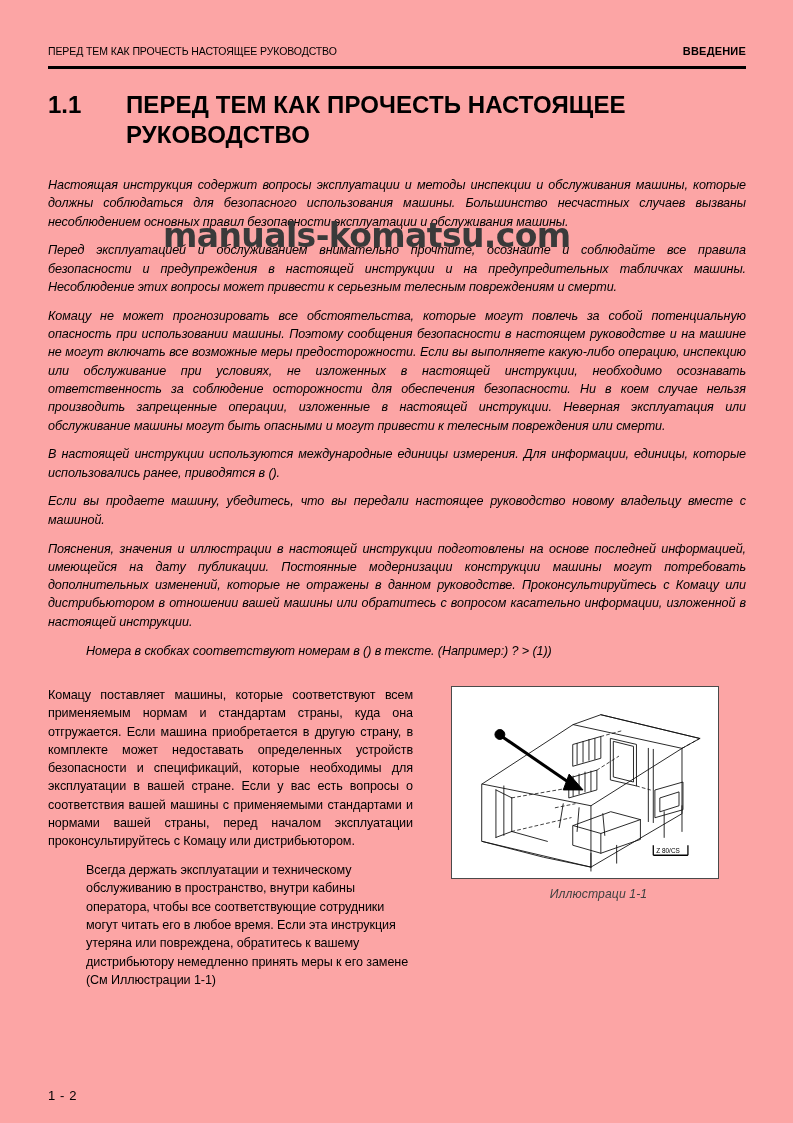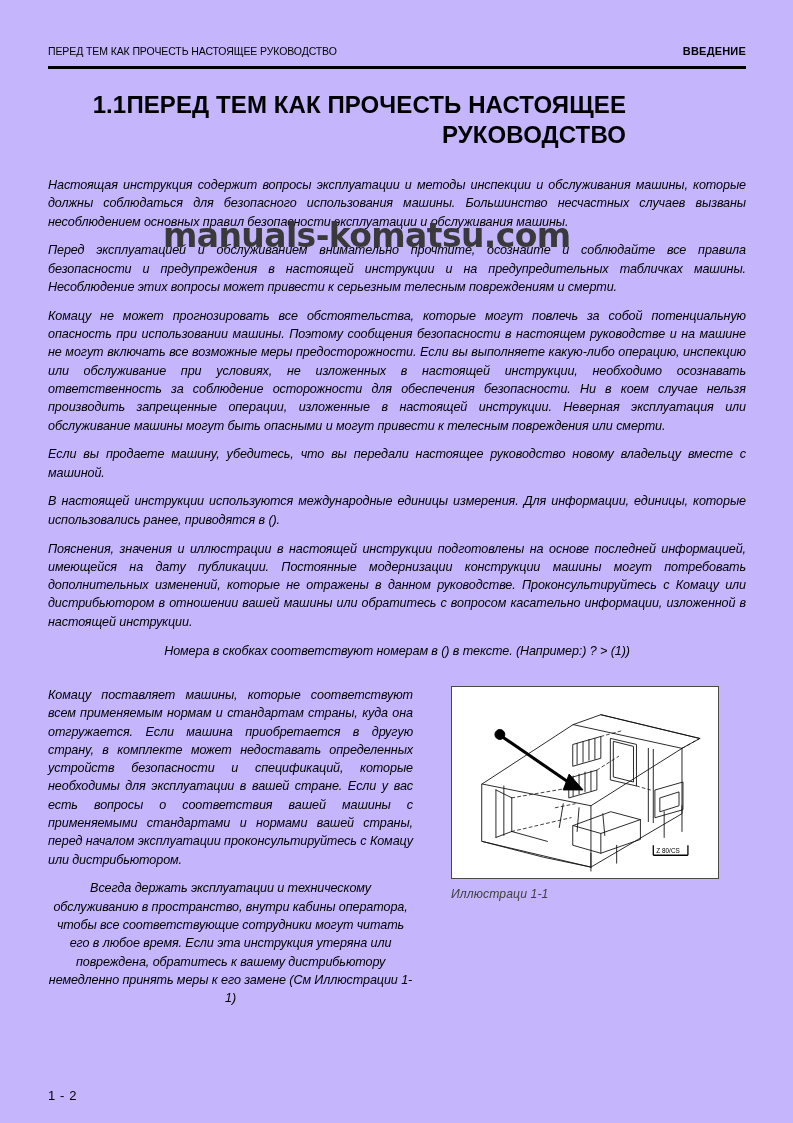--- a/index.html
+++ b/index.html
@@ -9,21 +9,21 @@
   }
   body {
     font-family: "Liberation Sans", sans-serif;
     color: #000000;
   }
   #page {
     position: relative;
     width: 793px;
     height: 1123px;
     overflow: hidden;
-    background: #c4b5fd;
+    background: #fca5a5;
   }
 
   
   #header {
     position: absolute;
     left: 48px;
     top: 45px;
     width: 698px;
     display: flex;
     align-items: baseline;
@@ -52,21 +52,20 @@
   }
 
   
   #section-title {
     position: absolute;
     left: 48px;
     top: 90px;
     width: 700px;
     display: flex;
     align-items: flex-start;
-    text-align: right;
   }
   #section-number {
     font-size: 24px;
     font-weight: bold;
     letter-spacing: 0px;
     width: 78px;
     flex: 0 0 78px;
     line-height: 30px;
   }
   #section-heading {
@@ -87,21 +86,22 @@
   }
   .para {
     font-size: 12.6px;
     line-height: 18.3px;
     text-align: justify;
     margin: 0 0 10.5px 0;
     letter-spacing: -0.1px;
     color: #000;
   }
   .para.last-no-justify {
-    text-align: center;
+    text-align: left;
+    margin-left: 38px;
   }
 
   
   #watermark {
     position: absolute;
     left: 163px;
     top: 216px;
     font-size: 33px;
     line-height: 40px;
     color: #3a3a3a;
@@ -116,29 +116,29 @@
     position: absolute;
     left: 48px;
     top: 686px;
     width: 698px;
     display: flex;
     align-items: flex-start;
   }
   #lower-text {
     width: 365px;
     flex: 0 0 365px;
-    font-style: italic;
   }
   #lower-text .para {
     font-size: 12.6px;
     line-height: 18.3px;
   }
   #figure-col {
     flex: 1 1 auto;
     margin-left: 38px;
+    text-align: center;
   }
   #figure-box {
     position: relative;
     width: 268px;
     height: 193px;
     border: 1px solid #4a4a4a;
     background: #ffffff;
     box-sizing: border-box;
     overflow: hidden;
   }
@@ -179,22 +179,22 @@
 
   <div id="section-title">
     <div id="section-number">1.1</div>
     <div id="section-heading">ПЕРЕД ТЕМ КАК ПРОЧЕСТЬ НАСТОЯЩЕЕ РУКОВОДСТВО</div>
   </div>
 
   <div id="body-copy">
     <p class="para">Настоящая инструкция содержит вопросы эксплуатации и методы инспекции и обслуживания машины, которые должны соблюдаться для безопасного использования машины. Большинство несчастных случаев вызваны несоблюдением основных правил безопасности эксплуатации и обслуживания машины.</p>
     <p class="para">Перед эксплуатацией и обслуживанием внимательно прочтите, осознайте и соблюдайте все правила безопасности и предупреждения в настоящей инструкции и на предупредительных табличках машины. Несоблюдение этих вопросы может привести к серьезным телесным повреждениям и смерти.</p>
     <p class="para">Комацу не может прогнозировать все обстоятельства, которые могут повлечь за собой потенциальную опасность при использовании машины. Поэтому сообщения безопасности в настоящем руководстве и на машине не могут включать все возможные меры предосторожности. Если вы выполняете какую-либо операцию, инспекцию или обслуживание при условиях, не изложенных в настоящей инструкции, необходимо осознавать ответственность за соблюдение осторожности для обеспечения безопасности.  Ни в коем случае нельзя производить запрещенные операции, изложенные в настоящей инструкции. Неверная эксплуатация или обслуживание машины могут быть опасными и могут привести к телесным повреждения или смерти.</p>
+    <p class="para">В настоящей инструкции используются международные единицы измерения. Для информации, единицы, которые использовались ранее, приводятся в ().</p>
     <p class="para">Если вы продаете машину, убедитесь, что вы передали настоящее руководство новому владельцу вместе с машиной.</p>
-    <p class="para">В настоящей инструкции используются международные единицы измерения. Для информации, единицы, которые использовались ранее, приводятся в ().</p>
     <p class="para">Пояснения, значения и иллюстрации в настоящей инструкции подготовлены на основе последней информацией, имеющейся на дату публикации. Постоянные модернизации конструкции машины могут потребовать дополнительных изменений, которые не отражены в данном руководстве. Проконсультируйтесь с Комацу или дистрибьютором в отношении вашей машины или обратитесь с вопросом касательно информации, изложенной в настоящей инструкции.</p>
     <p class="para last-no-justify">Номера в скобках соответствуют номерам в () в тексте. (Например:) ? &gt; (1))</p>
   </div>
 
   <div id="watermark">manuals-komatsu.com</div>
 
   <div id="lower-block">
 
     <div id="lower-text">
       <p class="para">Комацу поставляет машины, которые соответствуют всем применяемым нормам и стандартам страны, куда она отгружается. Если машина приобретается в другую страну, в комплекте может недоставать определенных устройств безопасности и спецификаций, которые необходимы для эксплуатации в вашей стране. Если у вас есть вопросы о соответствия вашей машины с применяемыми стандартами и нормами вашей страны, перед началом эксплуатации проконсультируйтесь с Комацу или дистрибьютором.</p>

